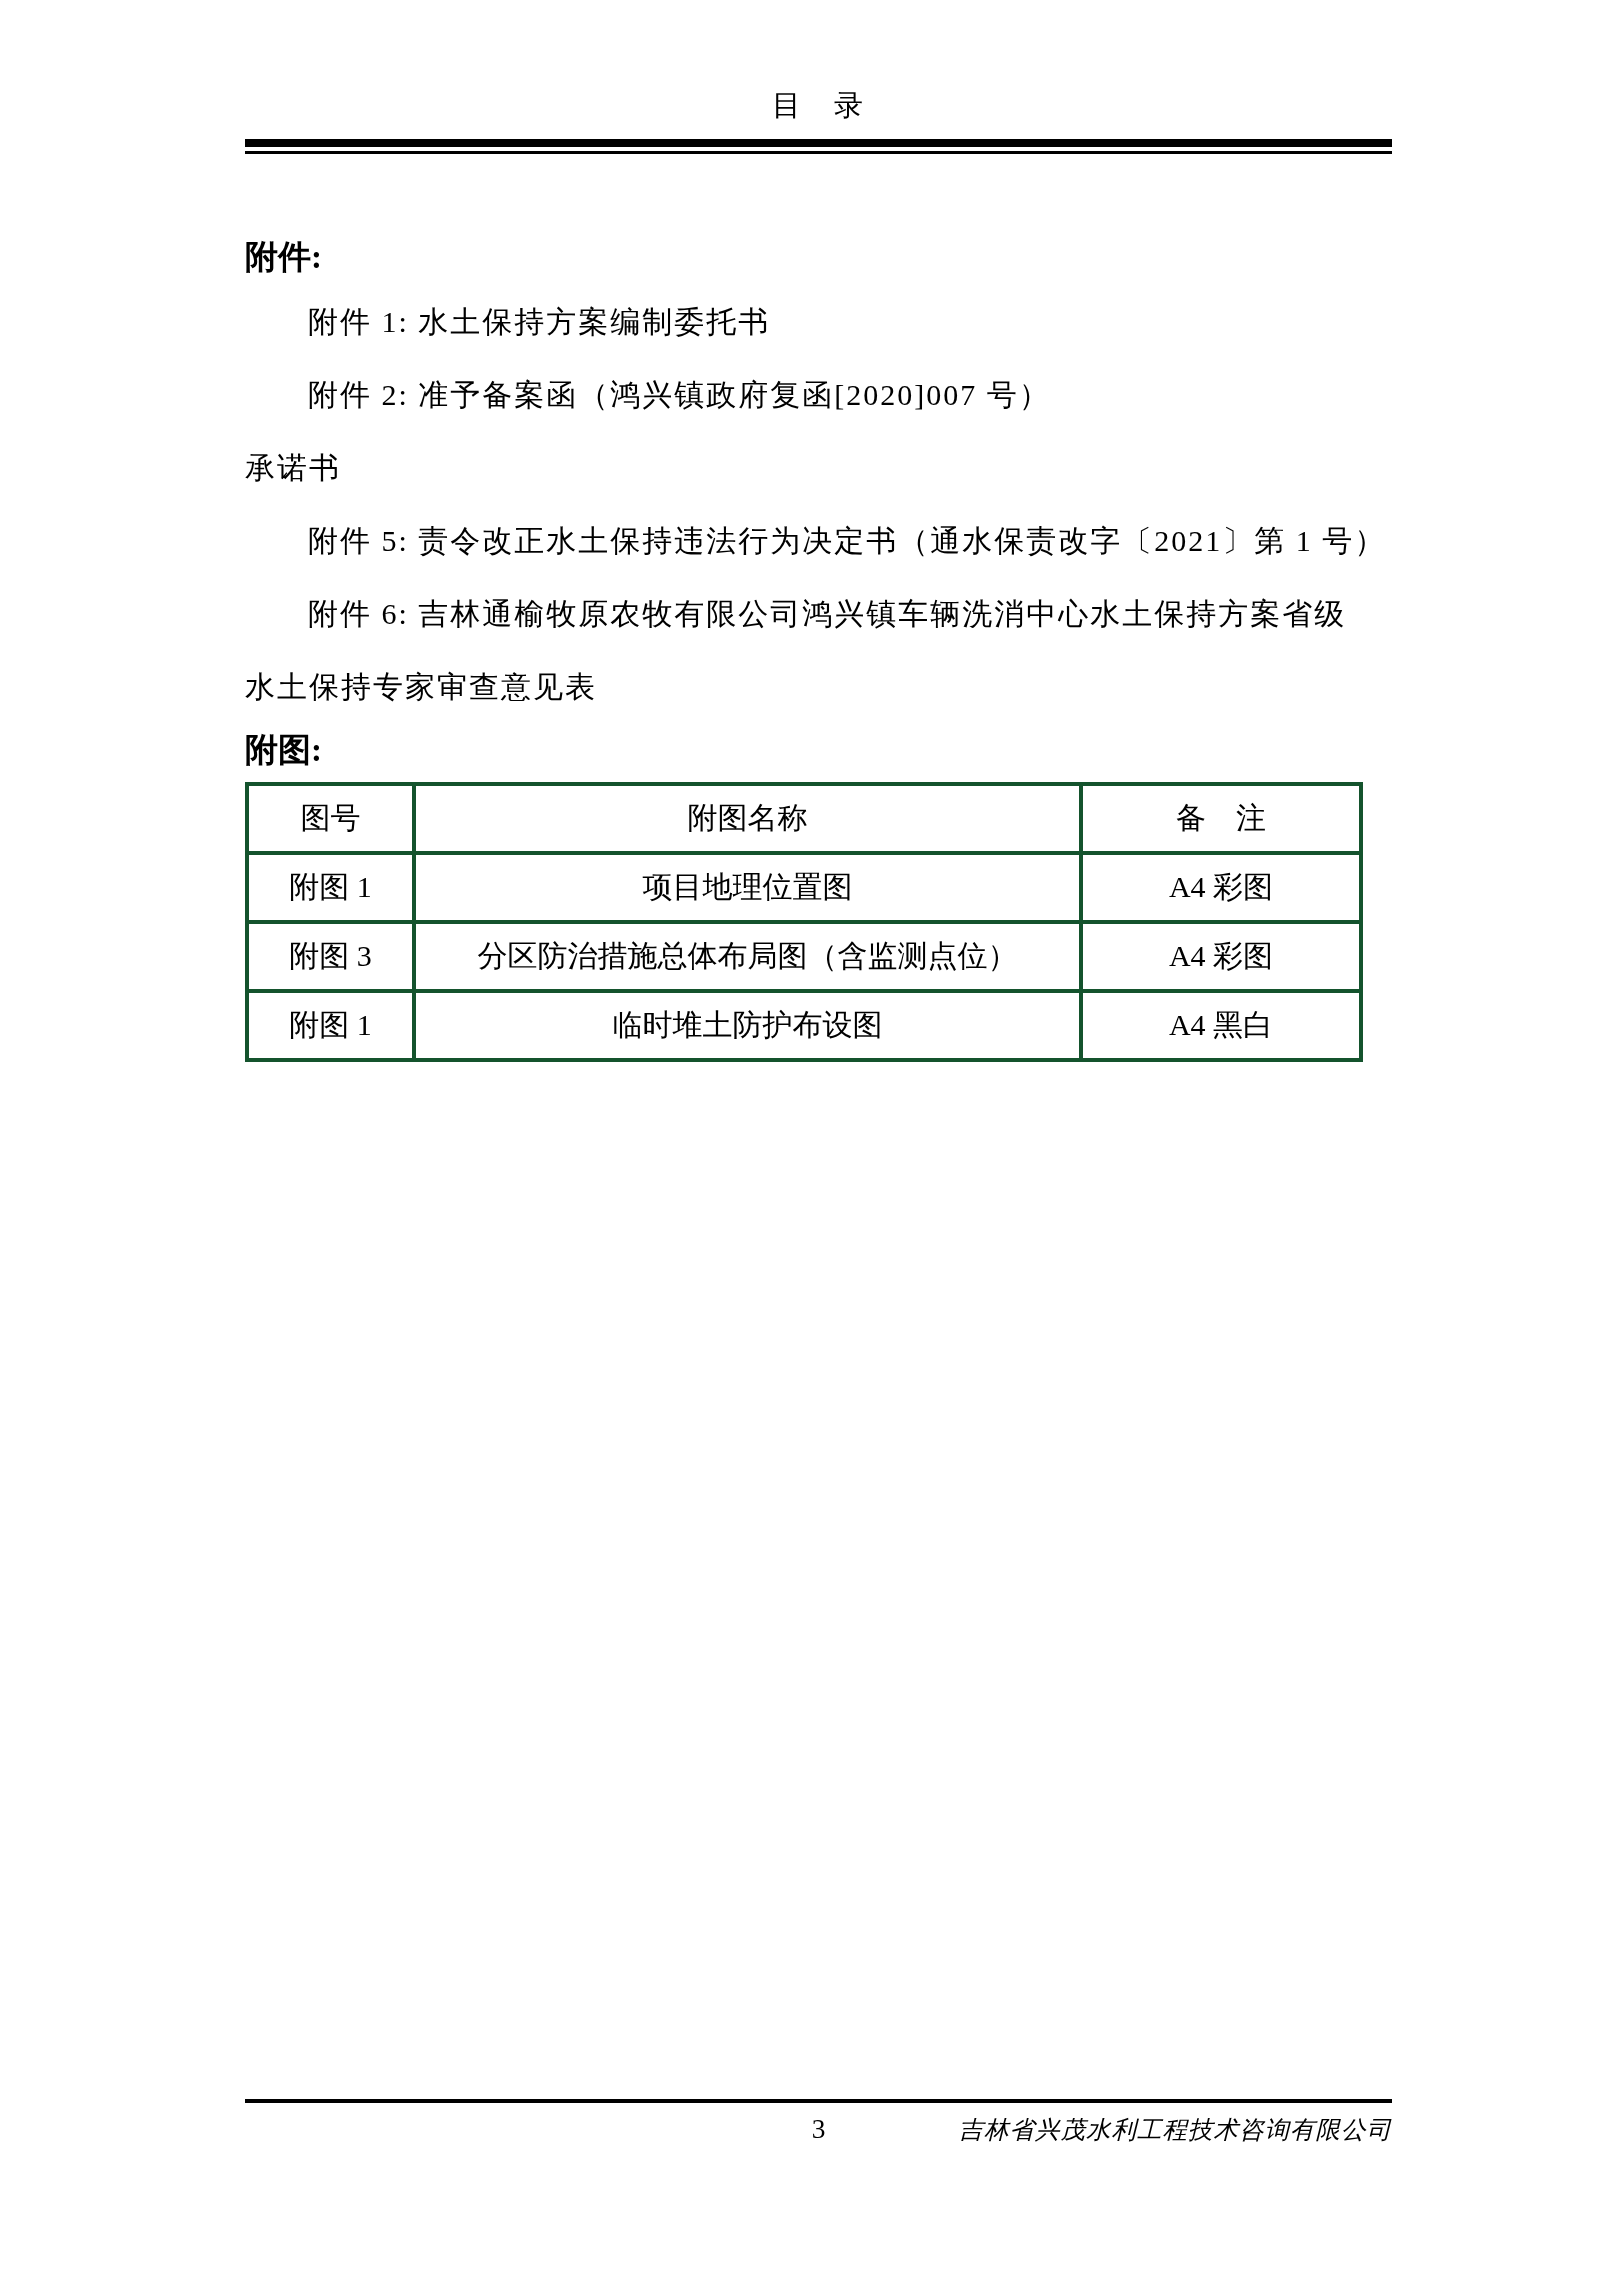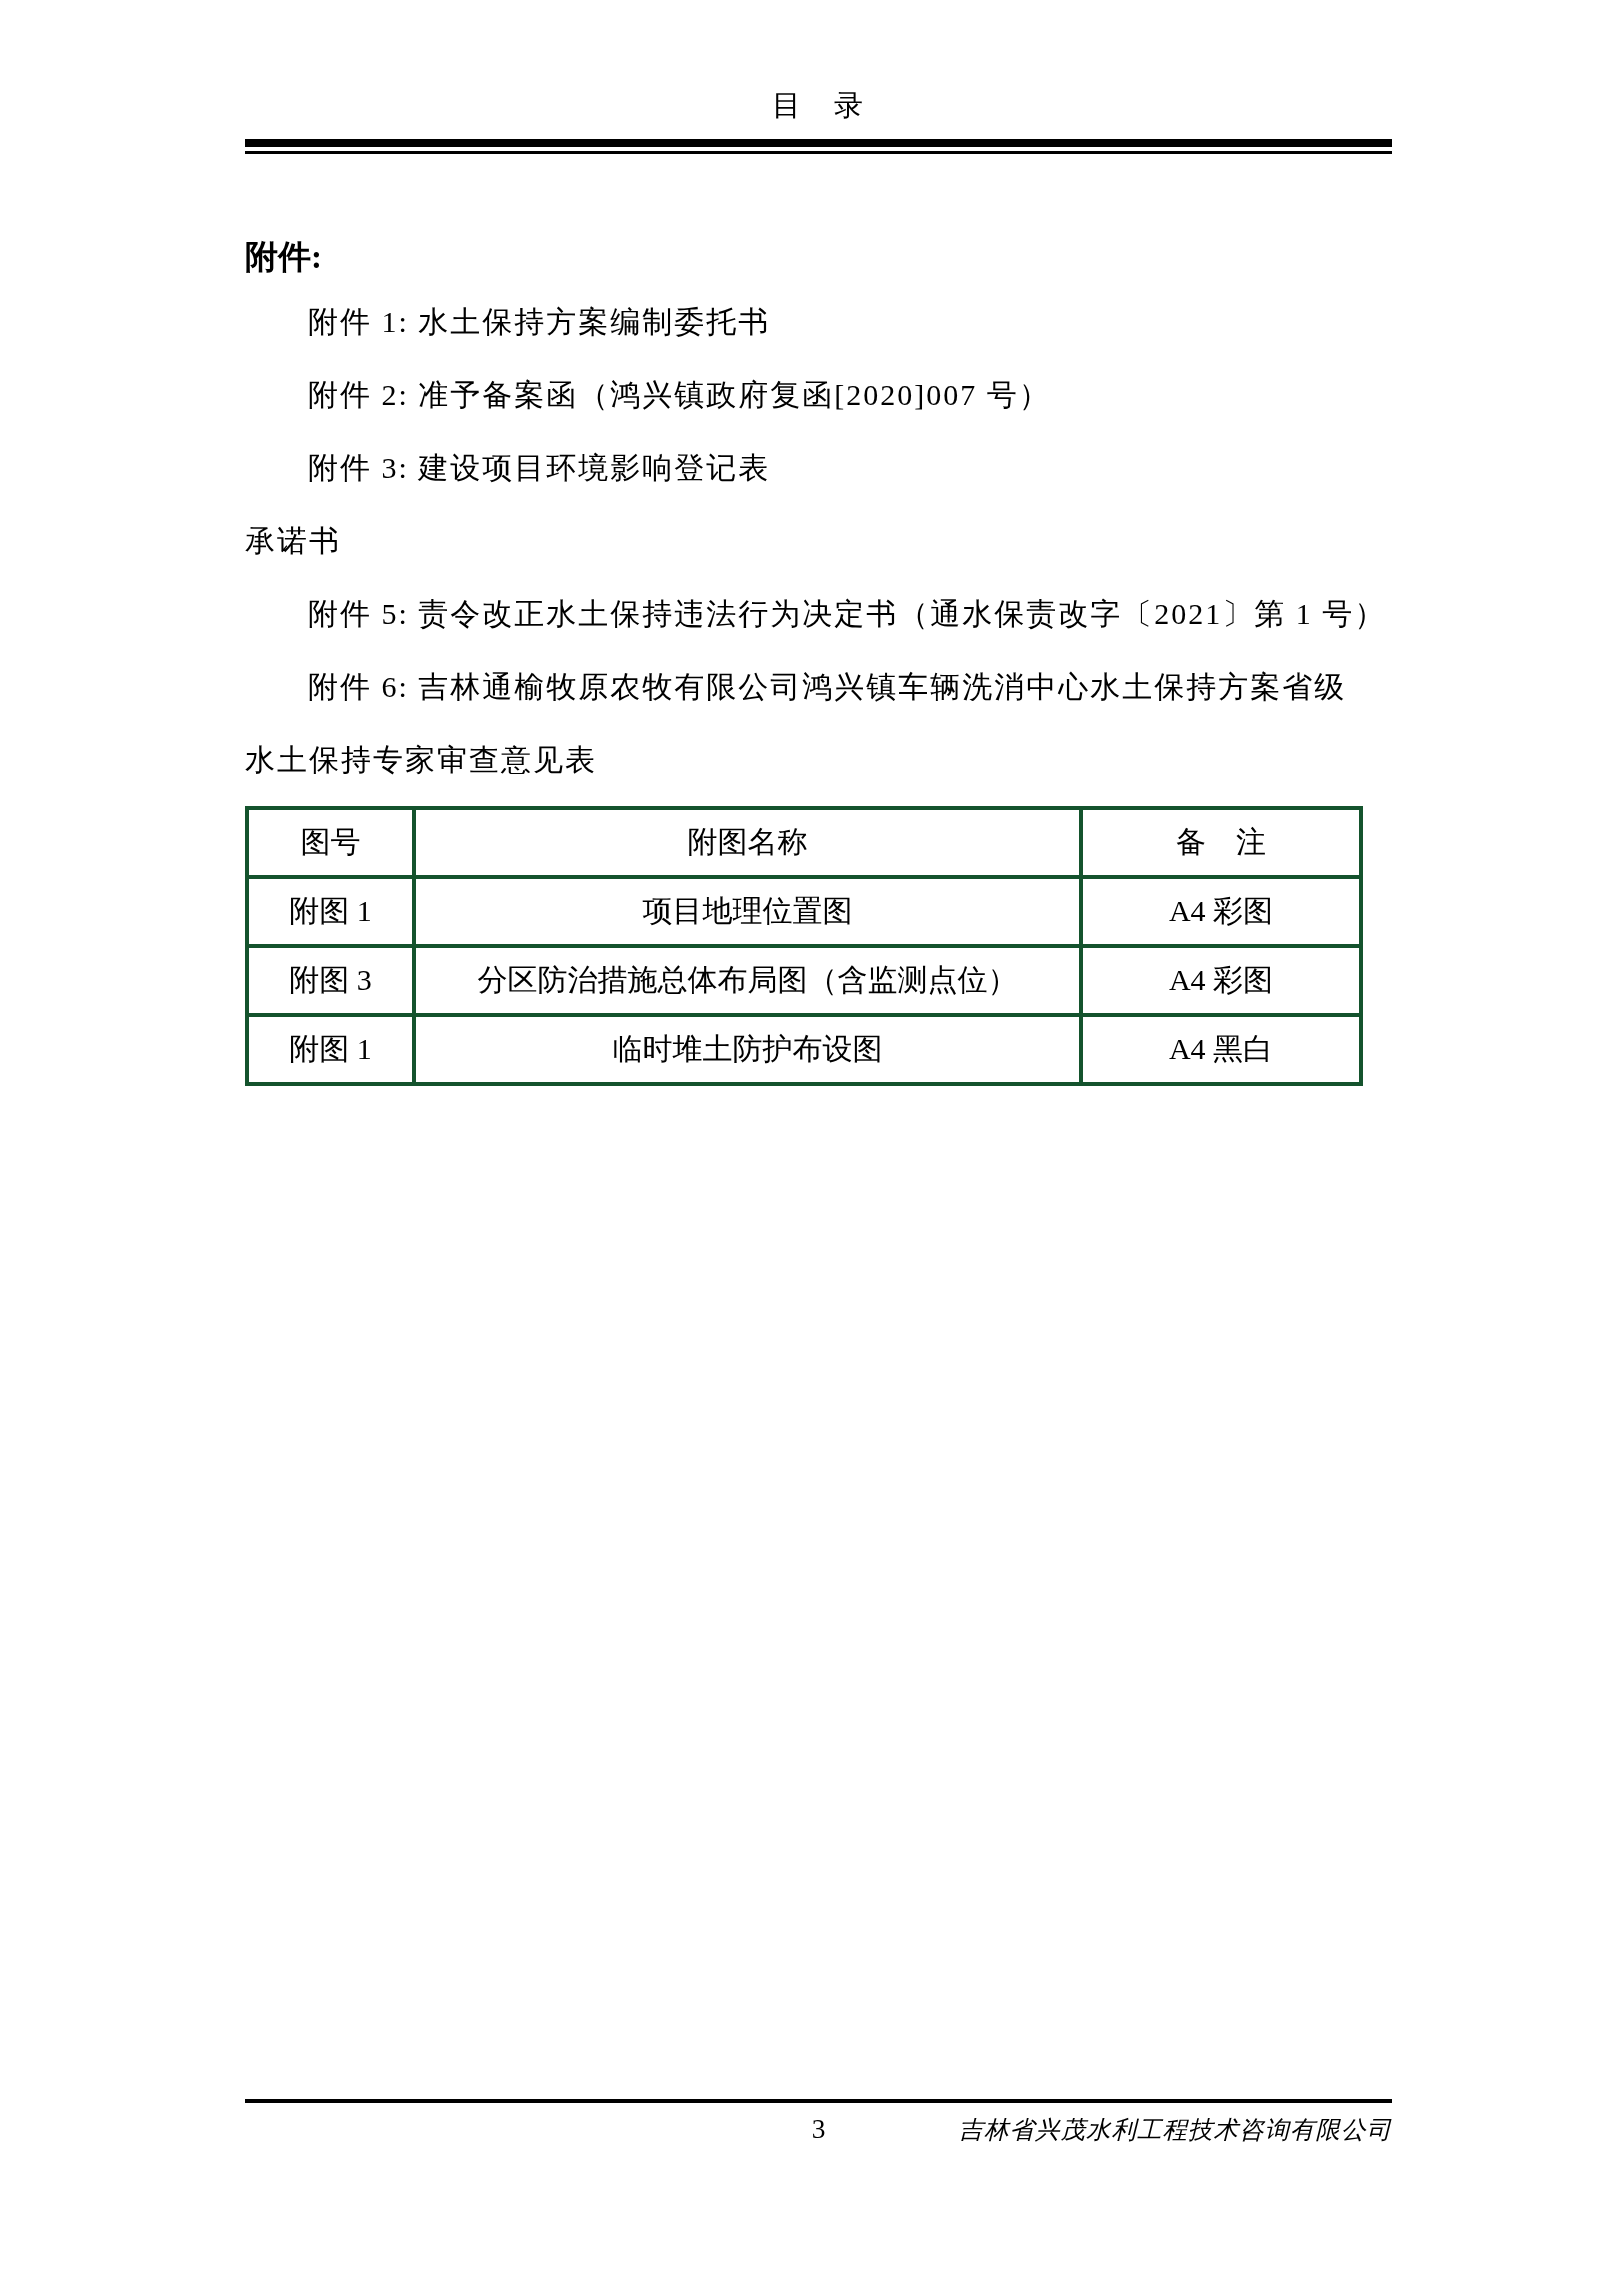--- a/index.html
+++ b/index.html
@@ -102,27 +102,27 @@
 
     <div class="doc-title">目　录</div>
     <div class="rule-thick"></div>
     <div class="rule-thin"></div>
 
     <div class="section-heading att-heading">附件:</div>
 
     <div class="att-lines">
       <div class="att-line indented">附件 1: 水土保持方案编制委托书</div>
       <div class="att-line indented">附件 2: 准予备案函（鸿兴镇政府复函[2020]007 号）</div>
-      <div class="att-line indented">附件 3: 建设项目环境影响登记表</div>
       <div class="att-line">承诺书</div>
       <div class="att-line indented">附件 5: 责令改正水土保持违法行为决定书（通水保责改字〔2021〕第 1 号）</div>
       <div class="att-line indented">附件 6: 吉林通榆牧原农牧有限公司鸿兴镇车辆洗消中心水土保持方案省级</div>
       <div class="att-line">水土保持专家审查意见表</div>
     </div>
 
+    <div class="section-heading fig-heading">附图:</div>
 
     <table class="fig-table">
       <colgroup>
         <col class="c-no">
         <col class="c-name">
         <col class="c-note">
       </colgroup>
       <thead>
         <tr>
           <th>图号</th>

